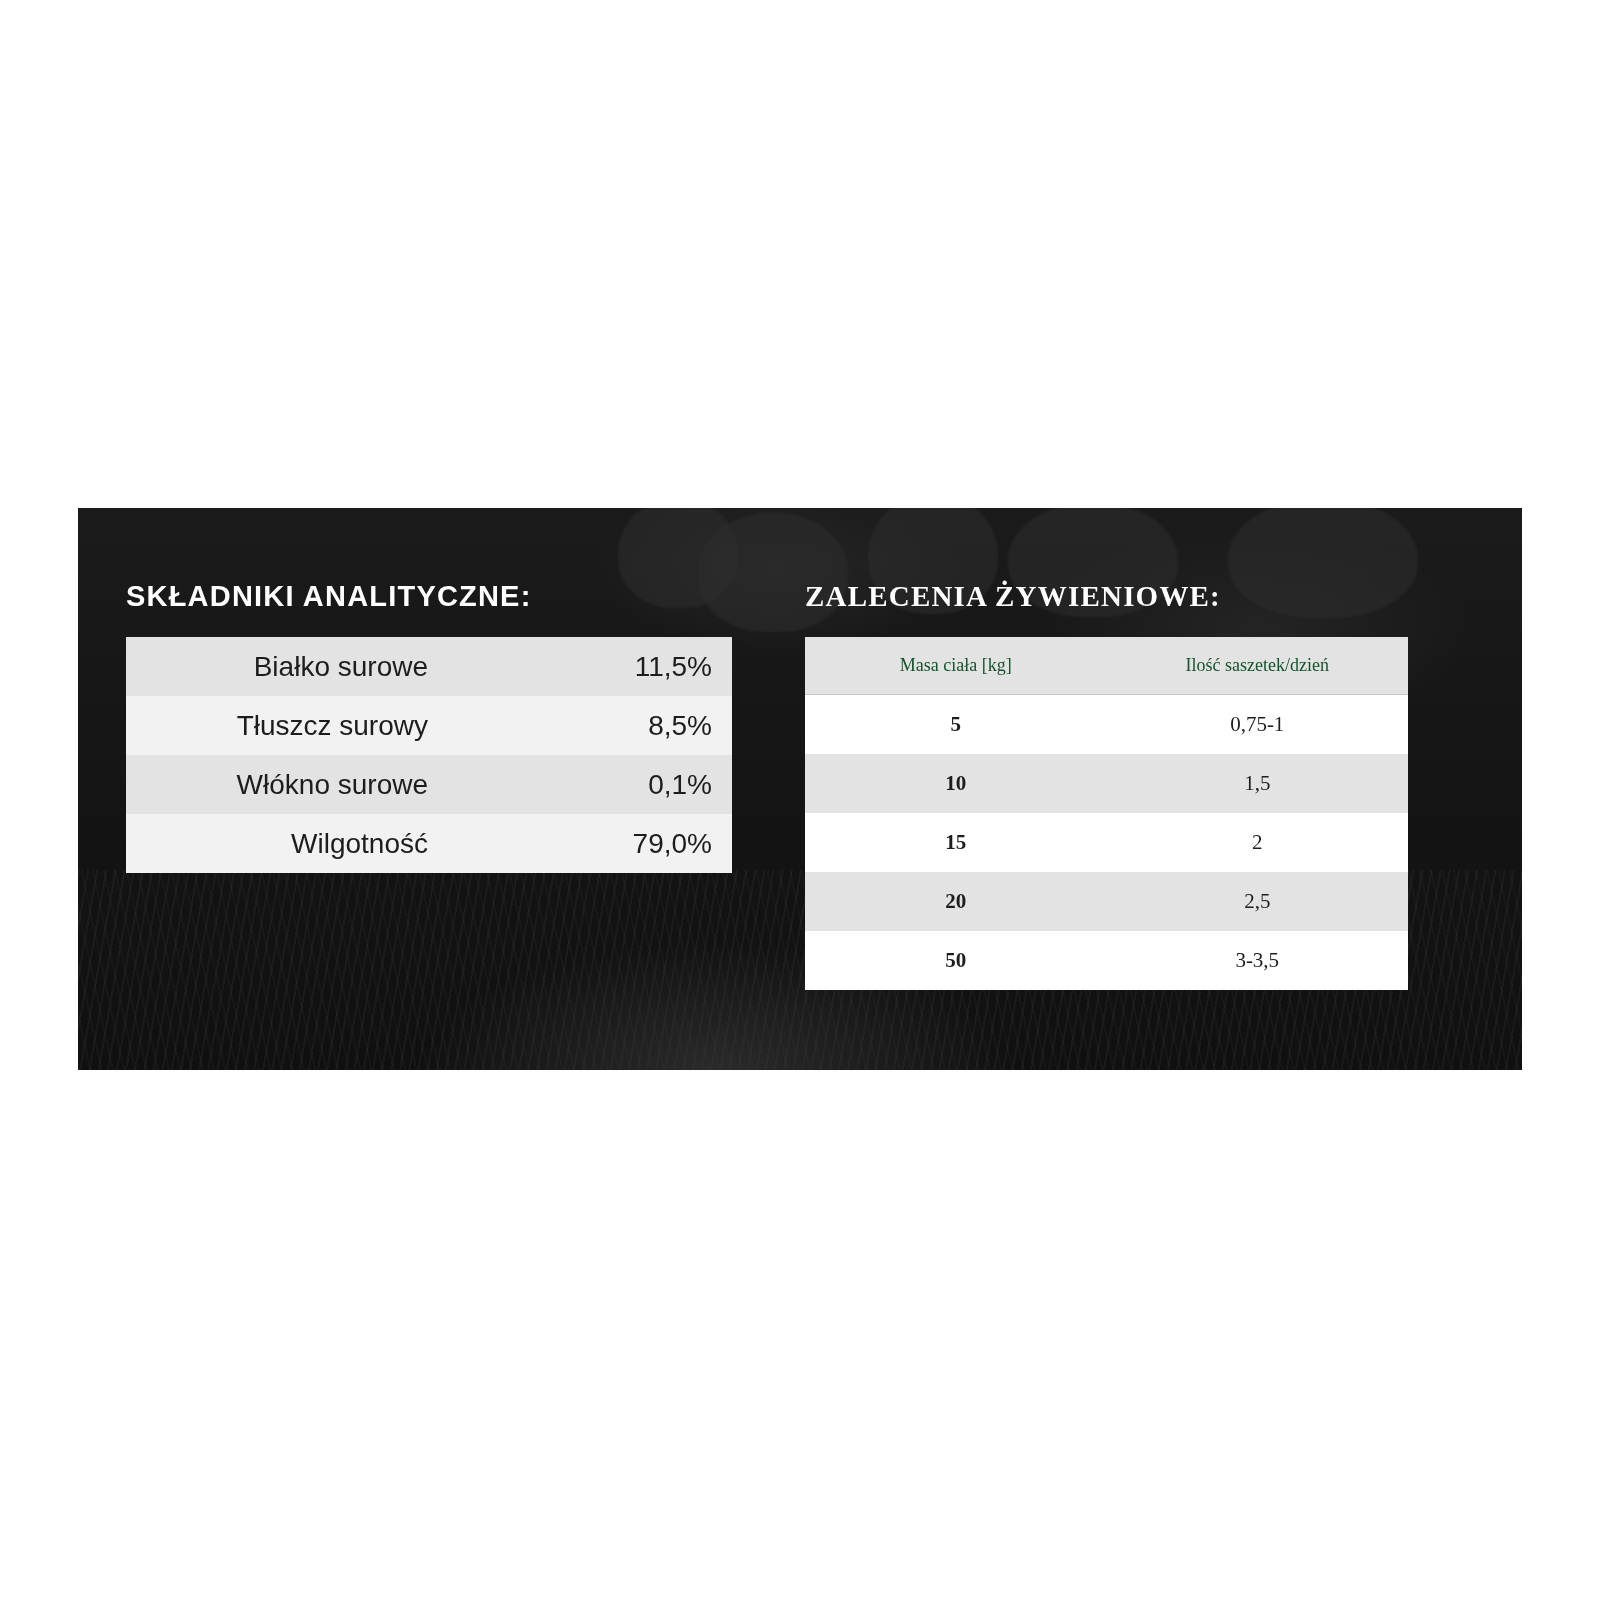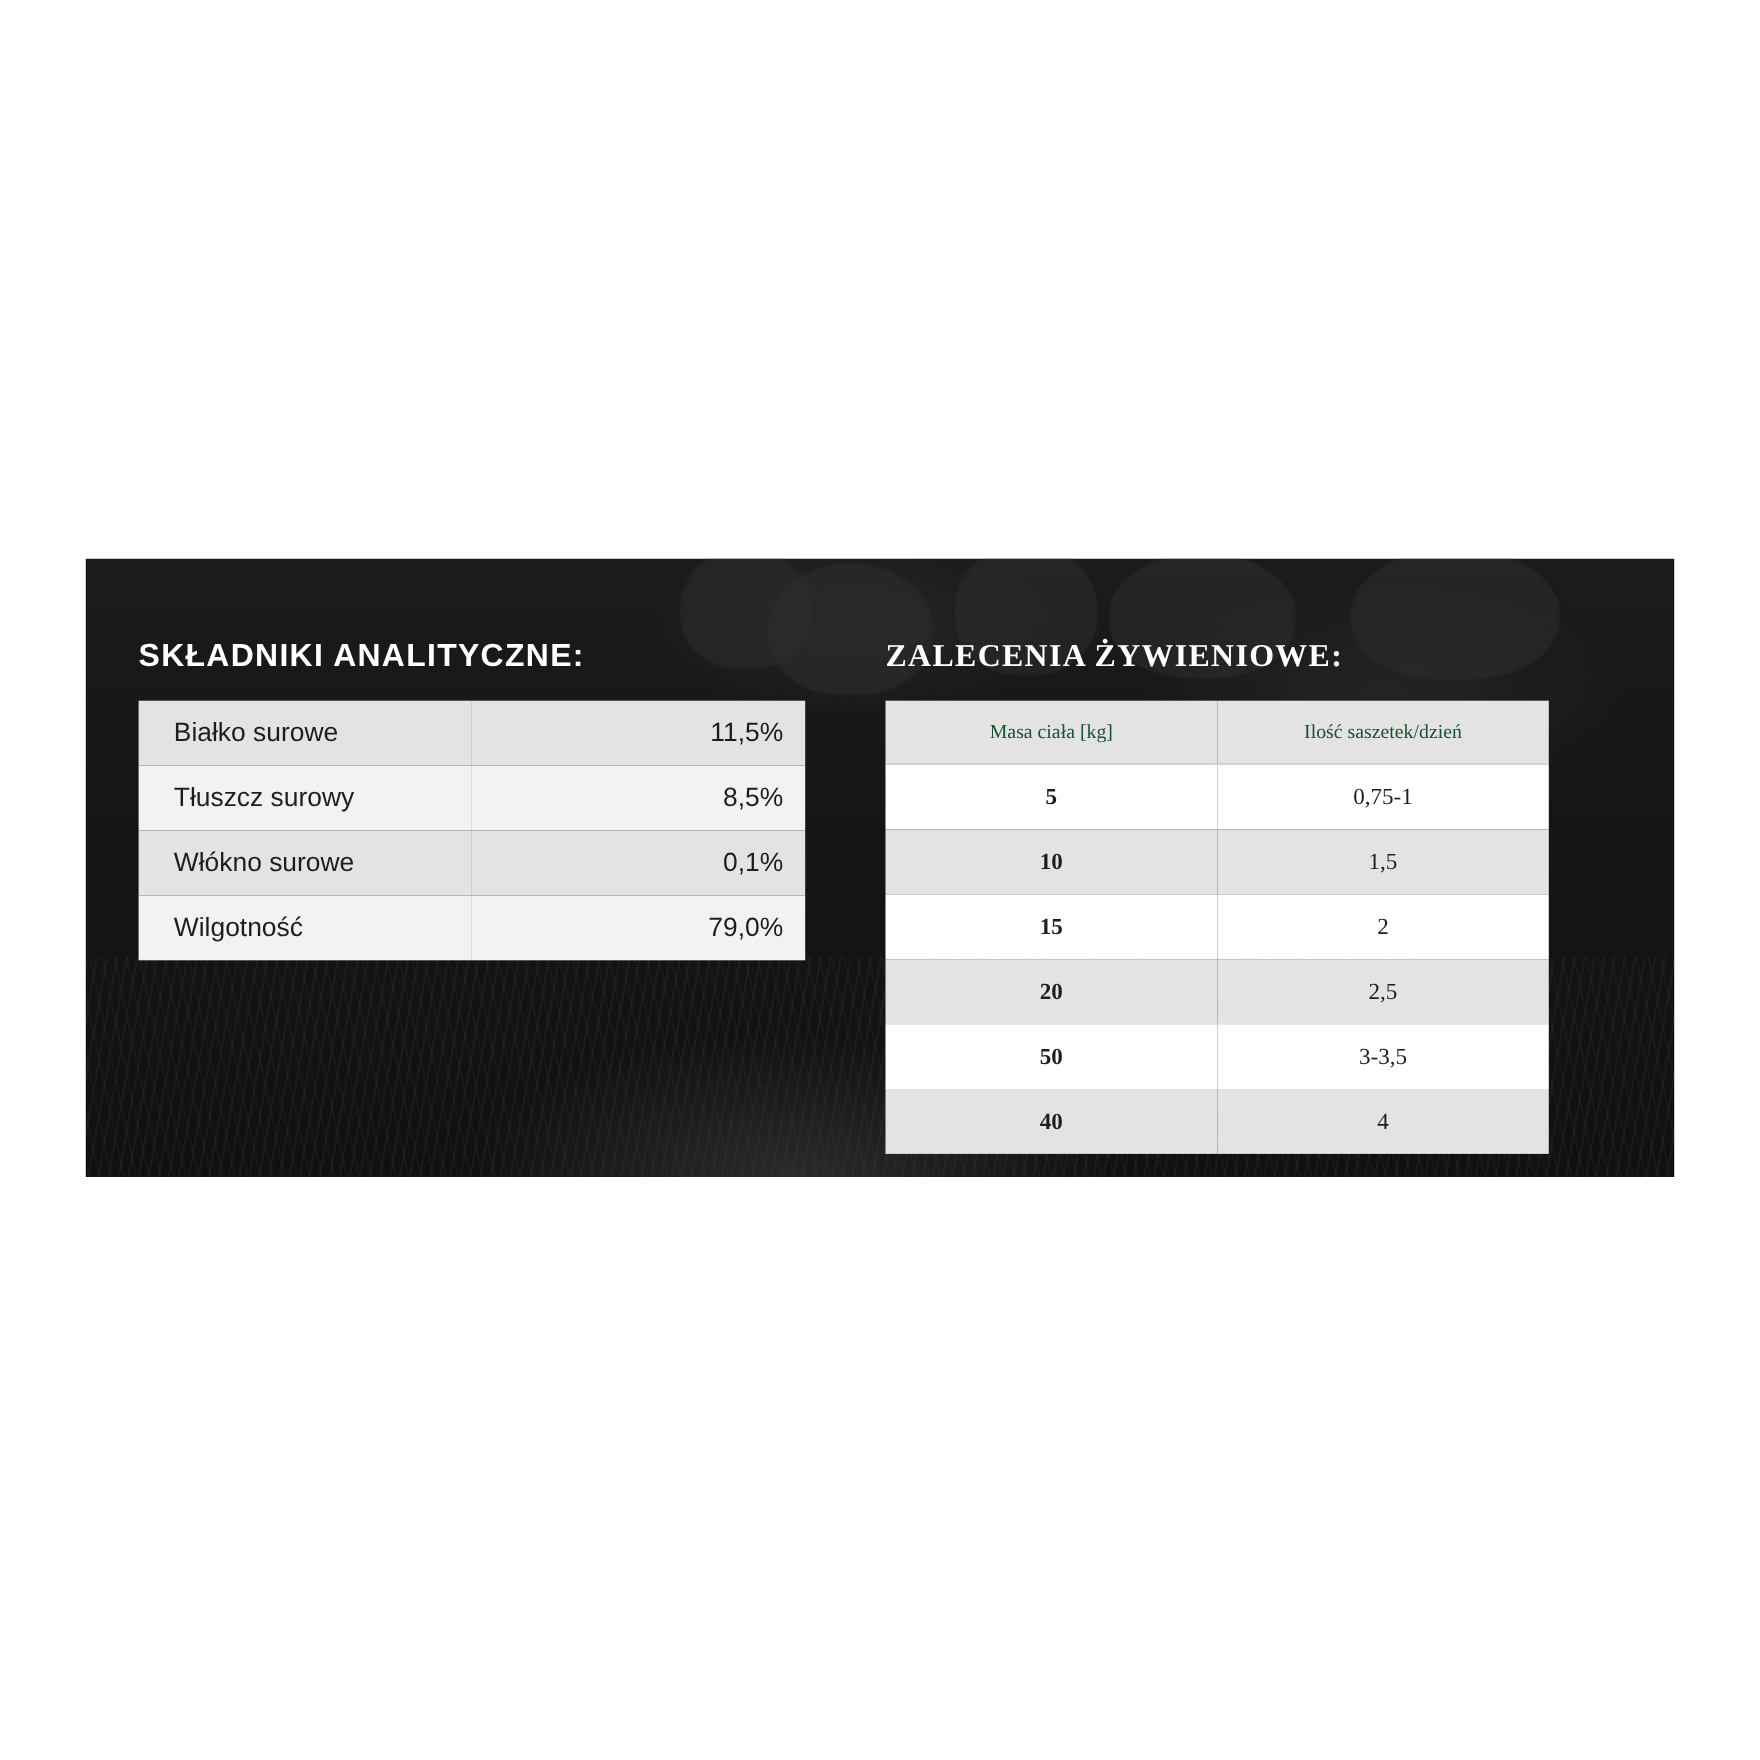--- a/index.html
+++ b/index.html
@@ -71,23 +71,24 @@
   }
 
   
   .an-table {
     width: 606px;
     border-collapse: collapse;
     table-layout: fixed;
   }
   .an-table td {
     height: 57px;
-    font-size: 24px;
+    font-size: 28px;
     color: #1d1d1d;
     vertical-align: middle;
+    text-align: right;
   }
   .an-table tr:nth-child(odd) td { background: #e3e3e3; }
   .an-table tr:nth-child(even) td { background: #f2f2f2; }
   .an-label { padding-left: 32px; text-align: left; }
   .an-value { padding-right: 20px; text-align: right; }
 
   
   .fd-table {
     width: 603px;
     border-collapse: separate;
@@ -174,20 +175,16 @@
           <td>2</td>
         </tr>
         <tr>
           <td class="w">20</td>
           <td>2,5</td>
         </tr>
         <tr>
           <td class="w">50</td>
           <td>3-3,5</td>
         </tr>
-        <tr>
-          <td class="w">40</td>
-          <td>4</td>
-        </tr>
       </tbody>
     </table>
   </div>
 </div>
 
 </body></html>

